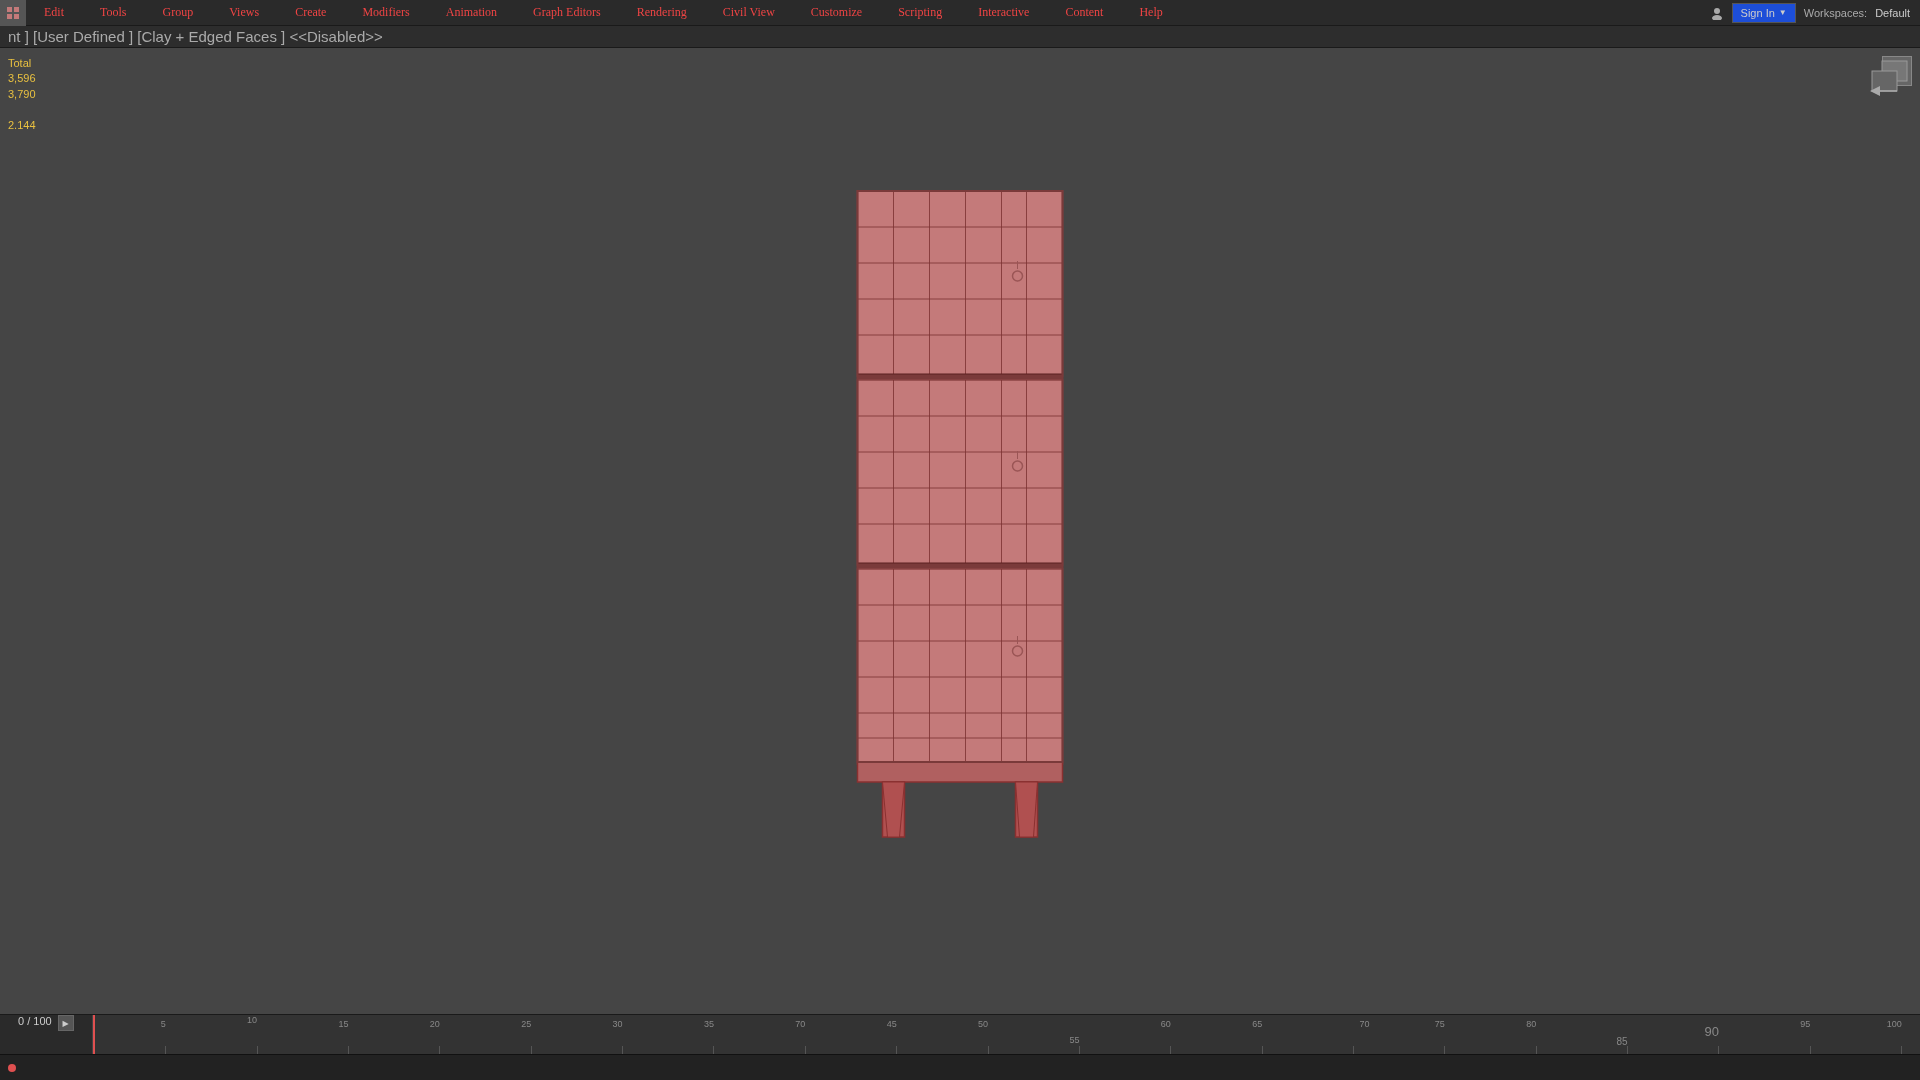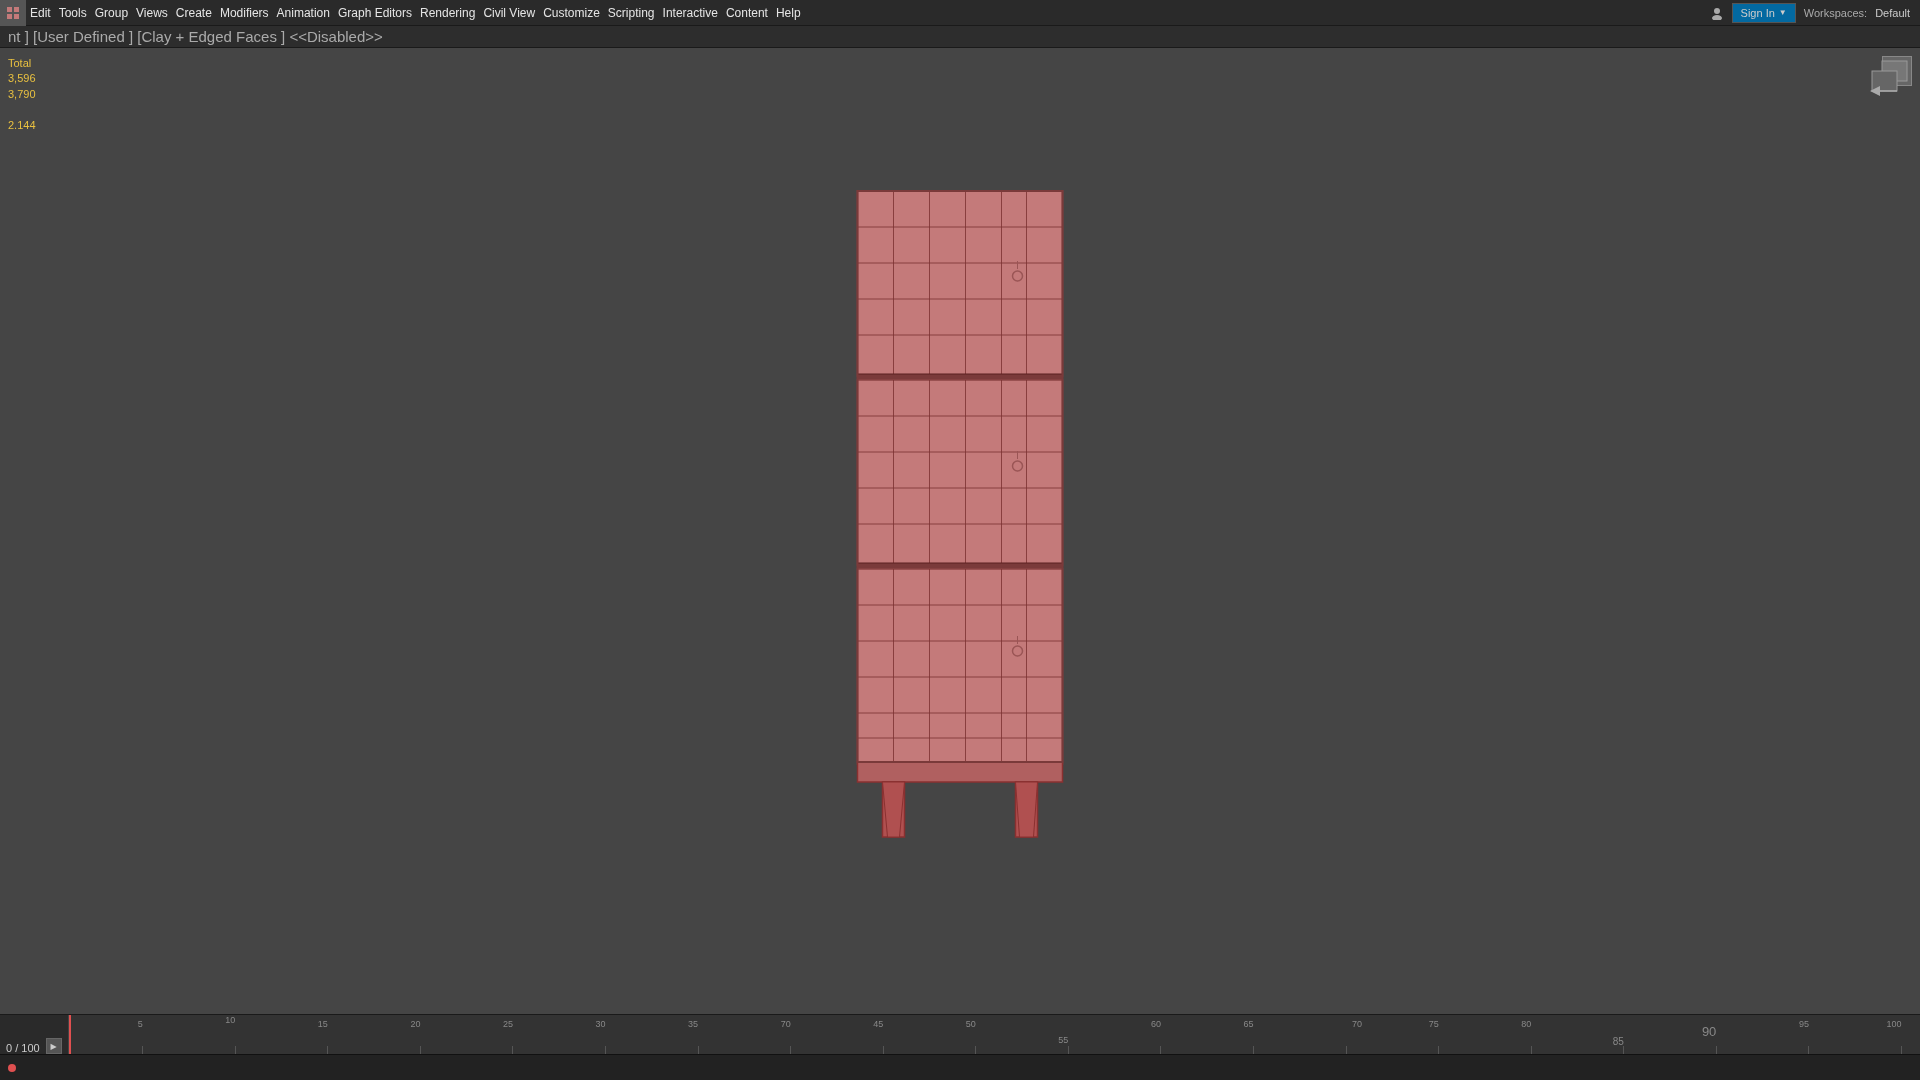--- a/index.html
+++ b/index.html
@@ -19,28 +19,29 @@
       width: 100%;
       height: 26px;
       background: #2a2a2a;
       display: flex;
       align-items: center;
       border-bottom: 1px solid #1a1a1a;
       position: relative;
       z-index: 100;
     }
     .menu-item {
-      padding: 0 4px;
+      padding: 0 18px;
       height: 100%;
       display: flex;
       align-items: center;
       cursor: pointer;
-      color: #e5e5e5;
+      color: #ef4444;
       font-size: 12px;
       white-space: nowrap;
+      font-family: Liberation Serif, serif;
     }
 
     
     .app-icon {
       width: 26px;
       height: 26px;
       background: #555;
       display: flex;
       align-items: center;
       justify-content: center;
@@ -52,21 +53,21 @@
     .menu-bar-right {
       margin-left: auto;
       display: flex;
       align-items: center;
       gap: 8px;
       padding-right: 10px;
     }
     .sign-in-btn {
       display: flex;
       align-items: center;
-      background: #0369a1;
+      background: #1d4ed8;
       border: 1px solid #555;
       color: #ccc;
       padding: 2px 8px;
       cursor: pointer;
       font-size: 11px;
       height: 20px;
     }
     .sign-in-btn .dropdown-arrow {
       margin-left: 4px;
       font-size: 8px;
@@ -145,22 +146,22 @@
       background: #2a2a2a;
       border-top: 1px solid #1a1a1a;
       display: flex;
       align-items: center;
       position: absolute;
       bottom: 26px;
       left: 0;
     }
     .timeline-counter {
       display: flex;
-      align-items: flex-end;
-      padding: 0 6px;
+      align-items: flex-start;
+      padding: 0 18px;
       gap: 2px;
       border-right: 1px solid #444;
       height: 100%;
     }
     .timeline-counter-text {
       color: #ccc;
       font-size: 11px;
     }
     .timeline-play-btn {
       width: 16px;

